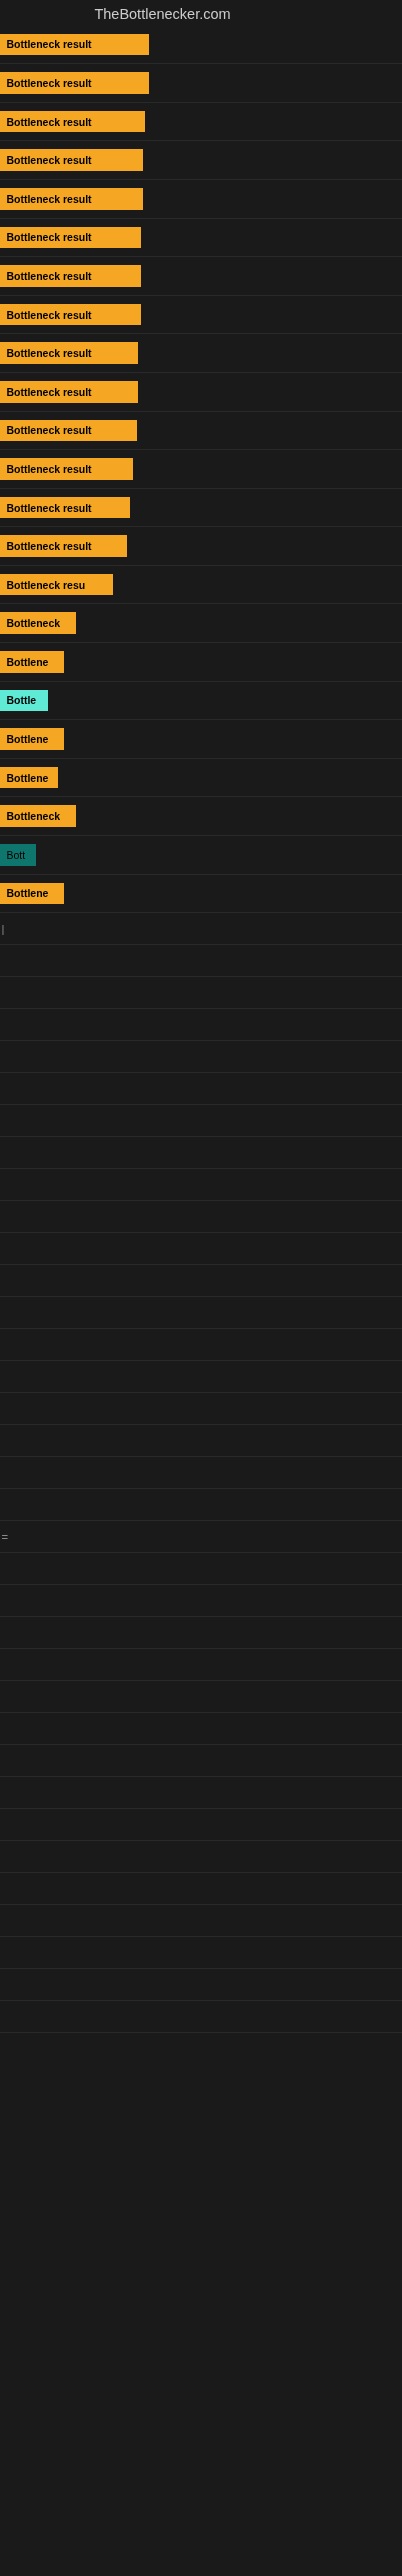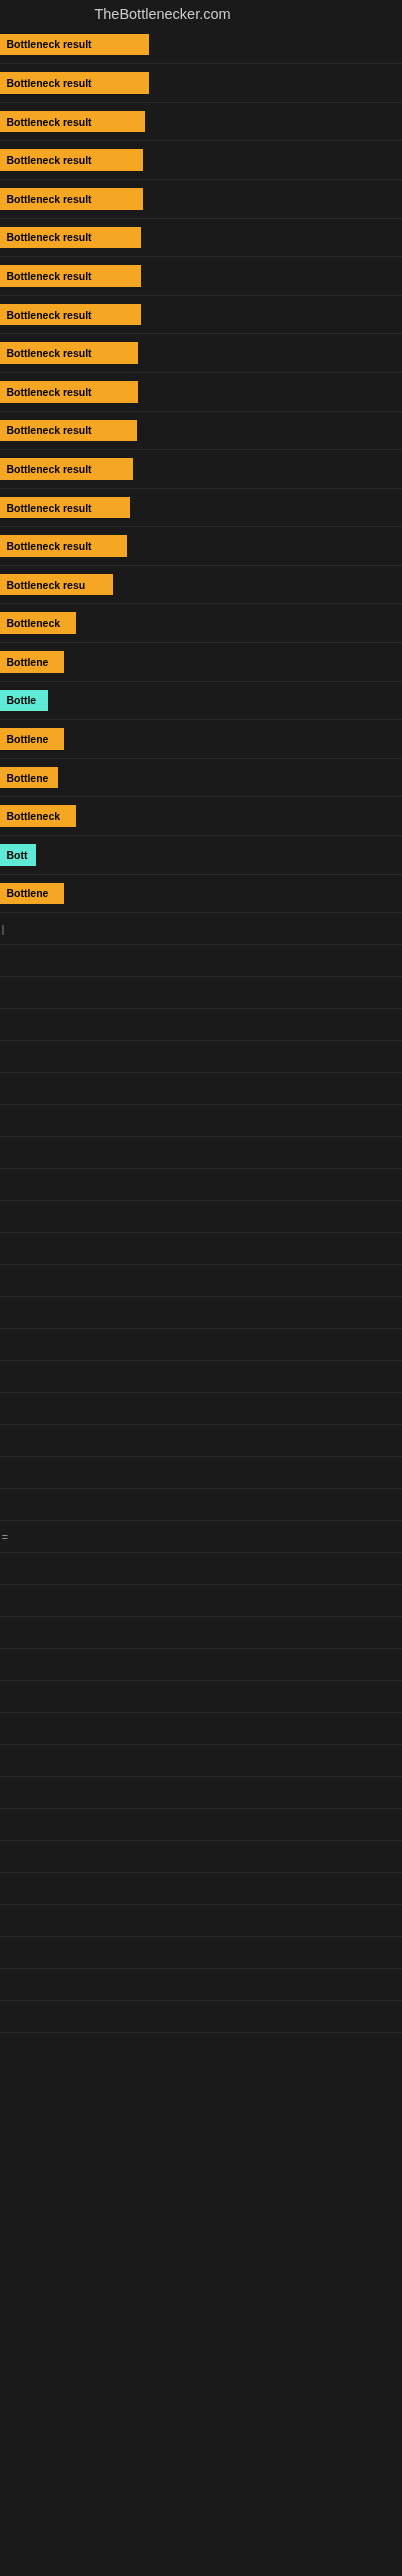--- a/index.html
+++ b/index.html
@@ -81,21 +81,21 @@
       <div style="padding: 8px 0px; border-bottom: 0.8px solid rgb(42, 42, 42); min-height: 32px; display: flex; align-items: center;">
         <div style="background-color: rgb(245, 166, 35); color: rgb(0, 0, 0); font-size: 10.5px; font-weight: bold; padding: 4.8px 6.4px; white-space: nowrap; overflow: hidden; max-width: 64px; width: 64px; font-family: Arial, sans-serif;">Bottlene</div>
       </div>
       <div style="padding: 8px 0px; border-bottom: 0.8px solid rgb(42, 42, 42); min-height: 32px; display: flex; align-items: center;">
         <div style="background-color: rgb(245, 166, 35); color: rgb(0, 0, 0); font-size: 10.5px; font-weight: bold; padding: 4.8px 6.4px; white-space: nowrap; overflow: hidden; max-width: 58px; width: 58px; font-family: Arial, sans-serif;">Bottlene</div>
       </div>
       <div style="padding: 8px 0px; border-bottom: 0.8px solid rgb(42, 42, 42); min-height: 32px; display: flex; align-items: center;">
         <div style="background-color: rgb(245, 166, 35); color: rgb(0, 0, 0); font-size: 10.5px; font-weight: bold; padding: 4.8px 6.4px; white-space: nowrap; overflow: hidden; max-width: 76px; width: 76px; font-family: Arial, sans-serif;">Bottleneck</div>
       </div>
       <div style="padding: 8px 0px; border-bottom: 0.8px solid rgb(42, 42, 42); min-height: 32px; display: flex; align-items: center;">
-        <div style="background-color: #5eead4; color: rgb(0, 0, 0); font-size: 10.5px; font-weight: bold; padding: 4.8px 6.4px; white-space: nowrap; overflow: hidden; max-width: 36px; width: 36px; font-family: Arial, sans-serif;">Bott</div>
+        <div style="background-color: #0f766e; color: rgb(0, 0, 0); font-size: 10.5px; font-weight: normal; padding: 4.8px 6.4px; white-space: nowrap; overflow: hidden; max-width: 36px; width: 36px; font-family: Arial, sans-serif;">Bott</div>
       </div>
       <div style="padding: 8px 0px; border-bottom: 0.8px solid rgb(42, 42, 42); min-height: 32px; display: flex; align-items: center;">
         <div style="background-color: rgb(245, 166, 35); color: rgb(0, 0, 0); font-size: 10.5px; font-weight: bold; padding: 4.8px 6.4px; white-space: nowrap; overflow: hidden; max-width: 64px; width: 64px; font-family: Arial, sans-serif;">Bottlene</div>
       </div>
       <div style="padding: 8px 0px; border-bottom: 0.8px solid rgb(42, 42, 42); min-height: 32px; display: flex; align-items: center;">
         <span style="color: rgb(136, 136, 136); font-size: 11.3px; padding-left: 1.6px; font-family: Arial, sans-serif;">|</span>
       </div>
       <div style="padding: 8px 0px; border-bottom: 0.8px solid rgb(42, 42, 42); min-height: 32px;"></div>
       <div style="padding: 8px 0px; border-bottom: 0.8px solid rgb(42, 42, 42); min-height: 32px;"></div>
       <div style="padding: 8px 0px; border-bottom: 0.8px solid rgb(42, 42, 42); min-height: 32px;"></div>

